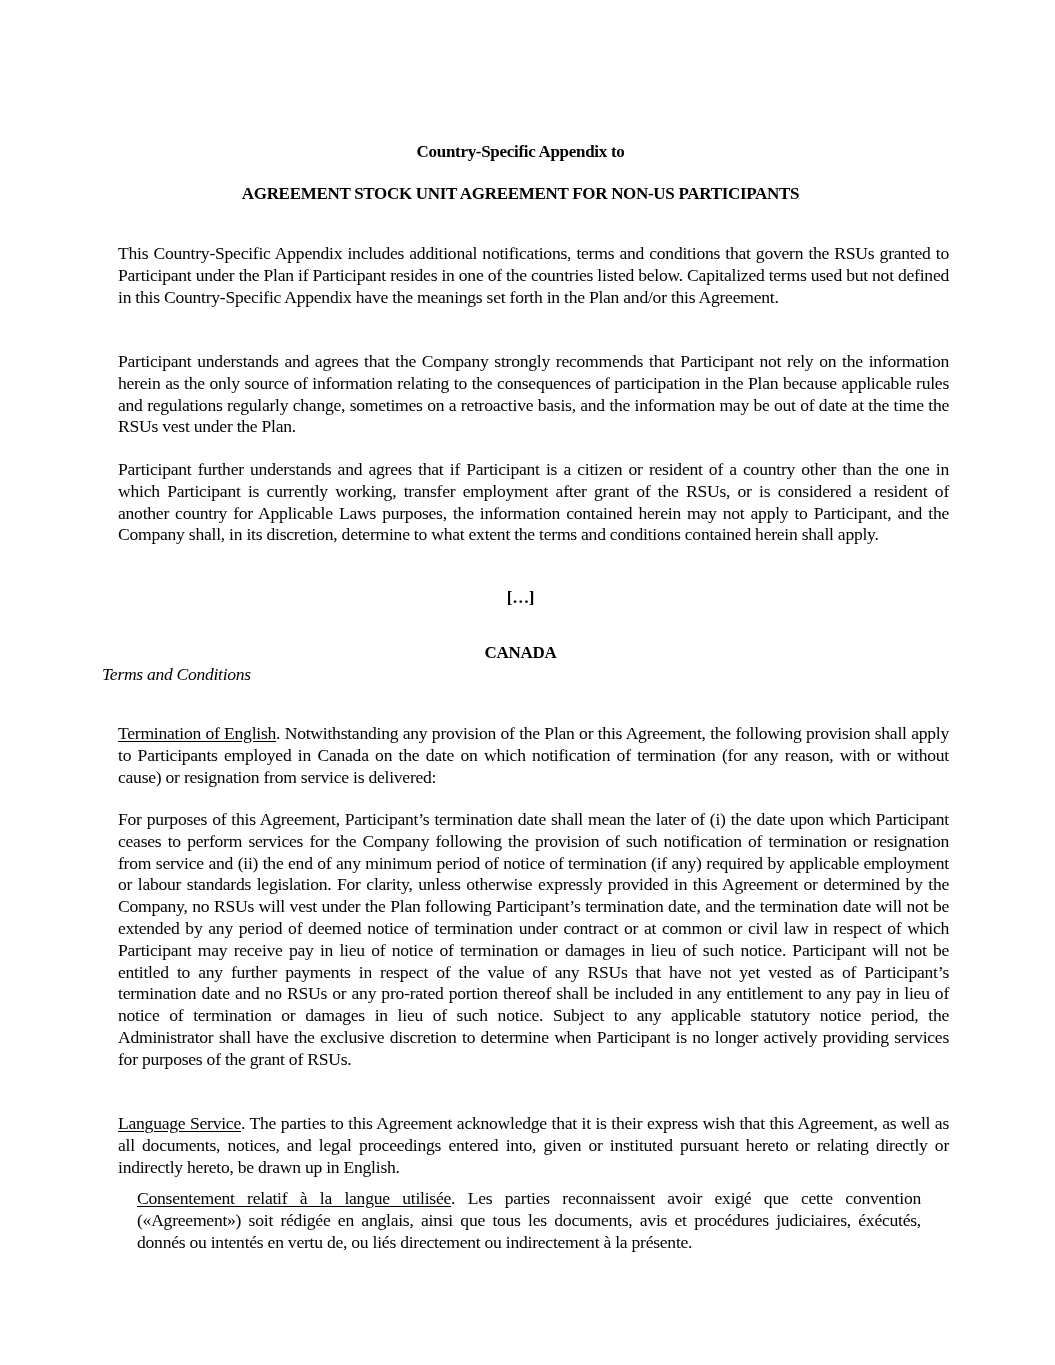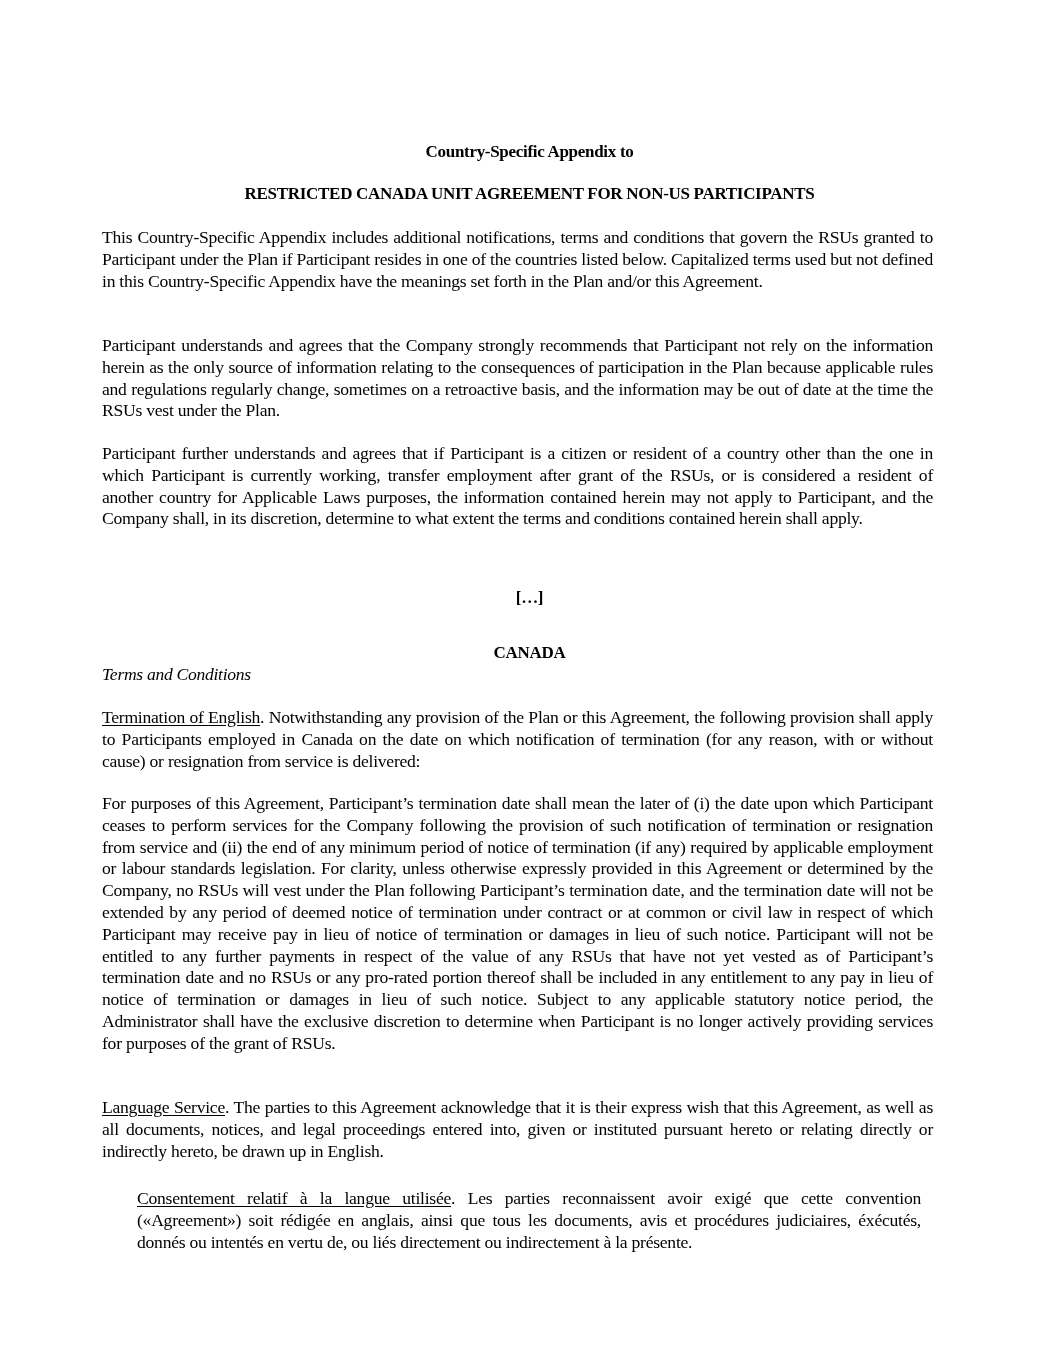--- a/index.html
+++ b/index.html
@@ -16,36 +16,36 @@
     color: #000000;
   }
   .page {
     position: absolute;
     left: 102px;
     top: 0;
     width: 831px;
   }
   .heading {
     position: absolute;
-    left: 12px;
+    left: 3px;
     width: 831px;
     text-align: center;
     font-weight: bold;
     font-size: 17px;
     letter-spacing: -0.3px;
   }
   .para {
     position: absolute;
     left: 0;
     width: 831px;
     font-size: 17.6px;
     line-height: 21.8px;
     text-align: justify;
     letter-spacing: -0.25px;
-    margin: 0;
+    margin: 16px;
   }
   .subhead {
     position: absolute;
     left: 0;
     font-weight: normal;
     font-style: italic;
     font-size: 17.6px;
     letter-spacing: -0.3px;
   }
   .u { text-decoration: underline; text-underline-offset: 2px; }
@@ -59,21 +59,21 @@
     letter-spacing: -0.25px;
     margin: 0;
   }
 </style>
 </head>
 <body>
 
 <div class="page">
 
   <div class="heading" style="top:142px;">Country-Specific Appendix to</div>
-  <div class="heading" style="top:184px;">RESTRICTED CANADA UNIT AGREEMENT FOR NON-US PARTICIPANTS</div>
+  <div class="heading" style="top:184px;">AGREEMENT STOCK UNIT AGREEMENT FOR NON-US PARTICIPANTS</div>
 
   <p class="para" style="top:227px;">This Country-Specific Appendix includes additional notifications, terms and conditions that govern the RSUs granted to Participant under the Plan if Participant resides in one of the countries listed below. Capitalized terms used but not defined in this Country-Specific Appendix have the meanings set forth in the Plan and/or this Agreement.</p>
   <p class="para" style="top:335px;">Participant understands and agrees that the Company strongly recommends that Participant not rely on the information herein as the only source of information relating to the consequences of participation in the Plan because applicable rules and regulations regularly change, sometimes on a retroactive basis, and the information may be out of date at the time the RSUs vest under the Plan.</p>
   <p class="para" style="top:443px;">Participant further understands and agrees that if Participant is a citizen or resident of a country other than the one in which Participant is currently working, transfer employment after grant of the RSUs, or is considered a resident of another country for Applicable Laws purposes, the information contained herein may not apply to Participant, and the Company shall, in its discretion, determine to what extent the terms and conditions contained herein shall apply.</p>
 
   <div class="heading" style="top:588px;">[…]</div>
 
   <div class="heading" style="top:643px;">CANADA</div>
   <div class="subhead" style="top:664px;">Terms and Conditions</div>
 

